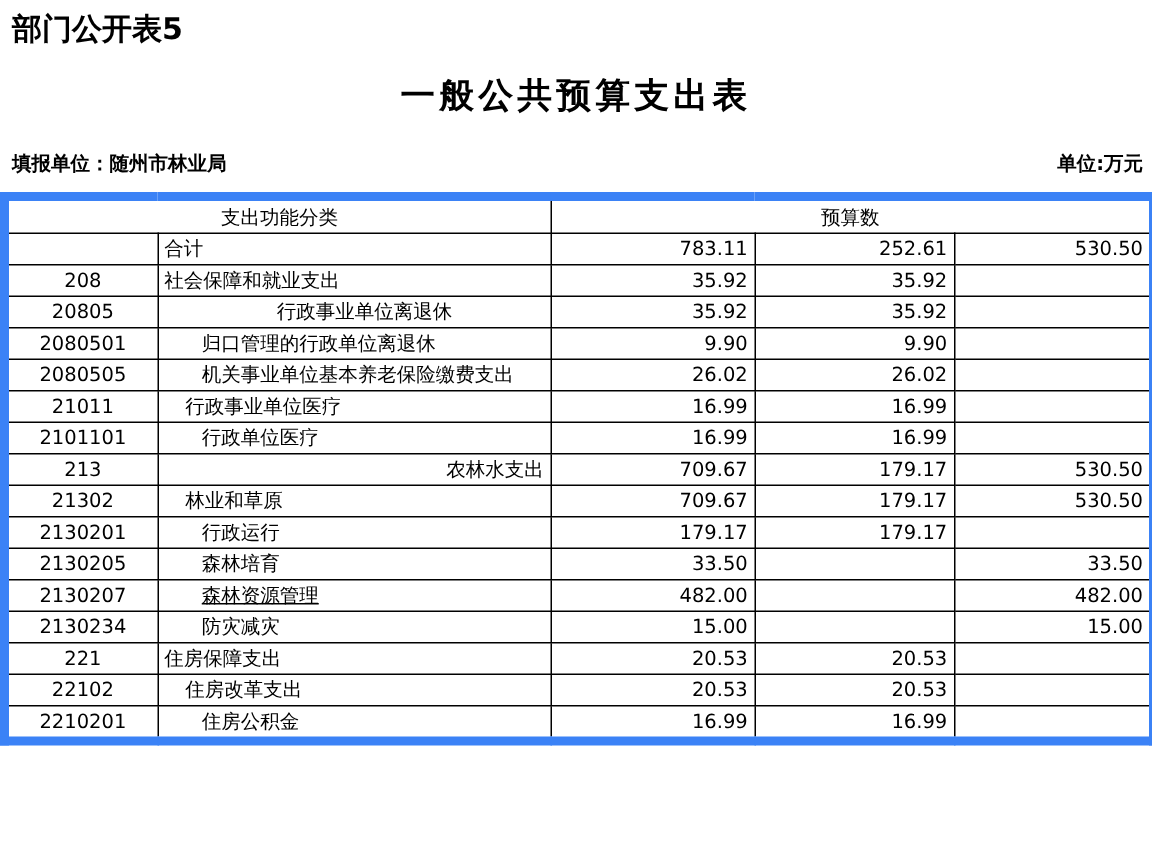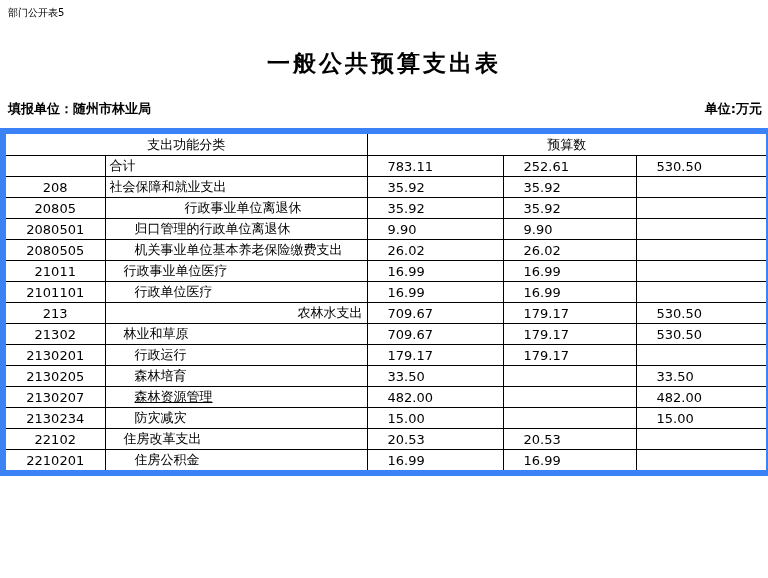--- a/index.html
+++ b/index.html
@@ -3,21 +3,21 @@
 <meta charset="utf-8">
 <style>
   html, body { margin: 0; padding: 0; background: #ffffff; }
   body {
     width: 768px; height: 578px; position: relative; overflow: hidden;
     font-family: "DejaVu Sans", "Liberation Sans", sans-serif;
     color: #000000;
   }
   .doc-label {
     position: absolute; left: 8px; top: 6px;
-    font-size: 10px; font-weight: normal;
+    font-size: 20px; font-weight: bold;
   }
   .page-title {
     position: absolute; left: 0; top: 48px; width: 100%;
     text-align: center; font-size: 23px; font-weight: bold; letter-spacing: 3px;
   }
   .info-line {
     position: absolute; left: 8px; right: 6px; top: 100px;
     display: flex; justify-content: space-between;
     font-size: 13px; font-weight: bold;
   }
@@ -28,21 +28,21 @@
   }
   table.budget th, table.budget td {
     border: 1px solid #000000;
     font-size: 13px; font-weight: normal;
     padding: 0 4px; overflow: hidden; white-space: nowrap;
     vertical-align: middle;
   }
   table.budget thead tr.group-row th { height: 21px; text-align: center; }
   table.budget thead tr.cols-row th  { height: 29px; text-align: center; }
   table.budget tbody td { height: 20px; }
-  table.budget td.num  { text-align: left; padding-left: 20px; }
+  table.budget td.num  { text-align: right; padding-left: 20px; }
   table.budget td.code { text-align: center; }
   table.budget td.name { text-align: left; }
 </style>
 </head>
 <body>
 
 <div class="doc-label">部门公开表5</div>
 
 <div class="page-title">一般公共预算支出表</div>
 
@@ -151,20 +151,27 @@
         <td class="num">482.00</td>
       </tr>
       <tr>
         <td class="code">2130234</td>
         <td class="name" style="padding-left: 29px;">防灾减灾</td>
         <td class="num">15.00</td>
         <td class="num"></td>
         <td class="num">15.00</td>
       </tr>
       <tr>
+        <td class="code">221</td>
+        <td class="name" style="padding-left: 4px;">住房保障支出</td>
+        <td class="num">20.53</td>
+        <td class="num">20.53</td>
+        <td class="num"></td>
+      </tr>
+      <tr>
         <td class="code">22102</td>
         <td class="name" style="padding-left: 18px;">住房改革支出</td>
         <td class="num">20.53</td>
         <td class="num">20.53</td>
         <td class="num"></td>
       </tr>
       <tr>
         <td class="code">2210201</td>
         <td class="name" style="padding-left: 29px;">住房公积金</td>
         <td class="num">16.99</td>

